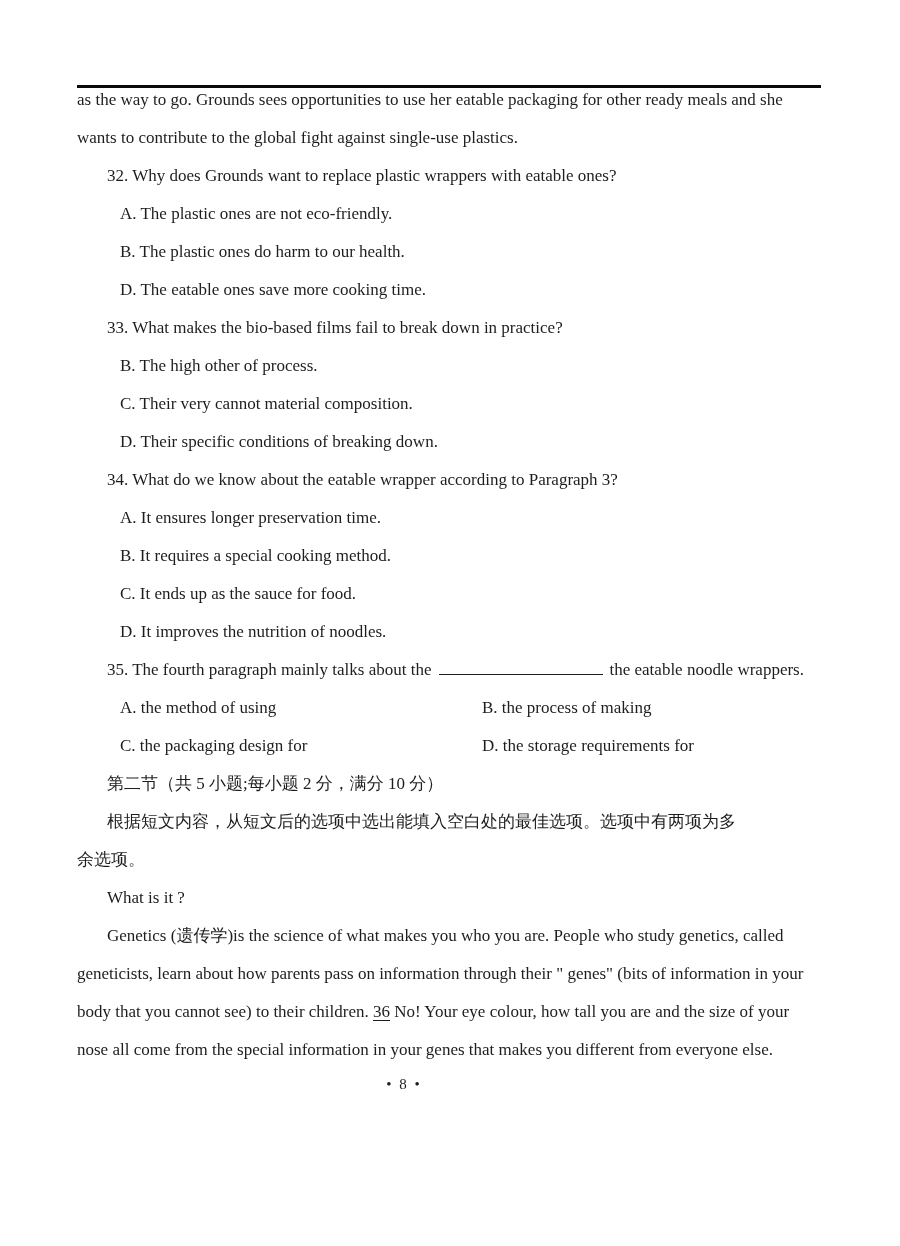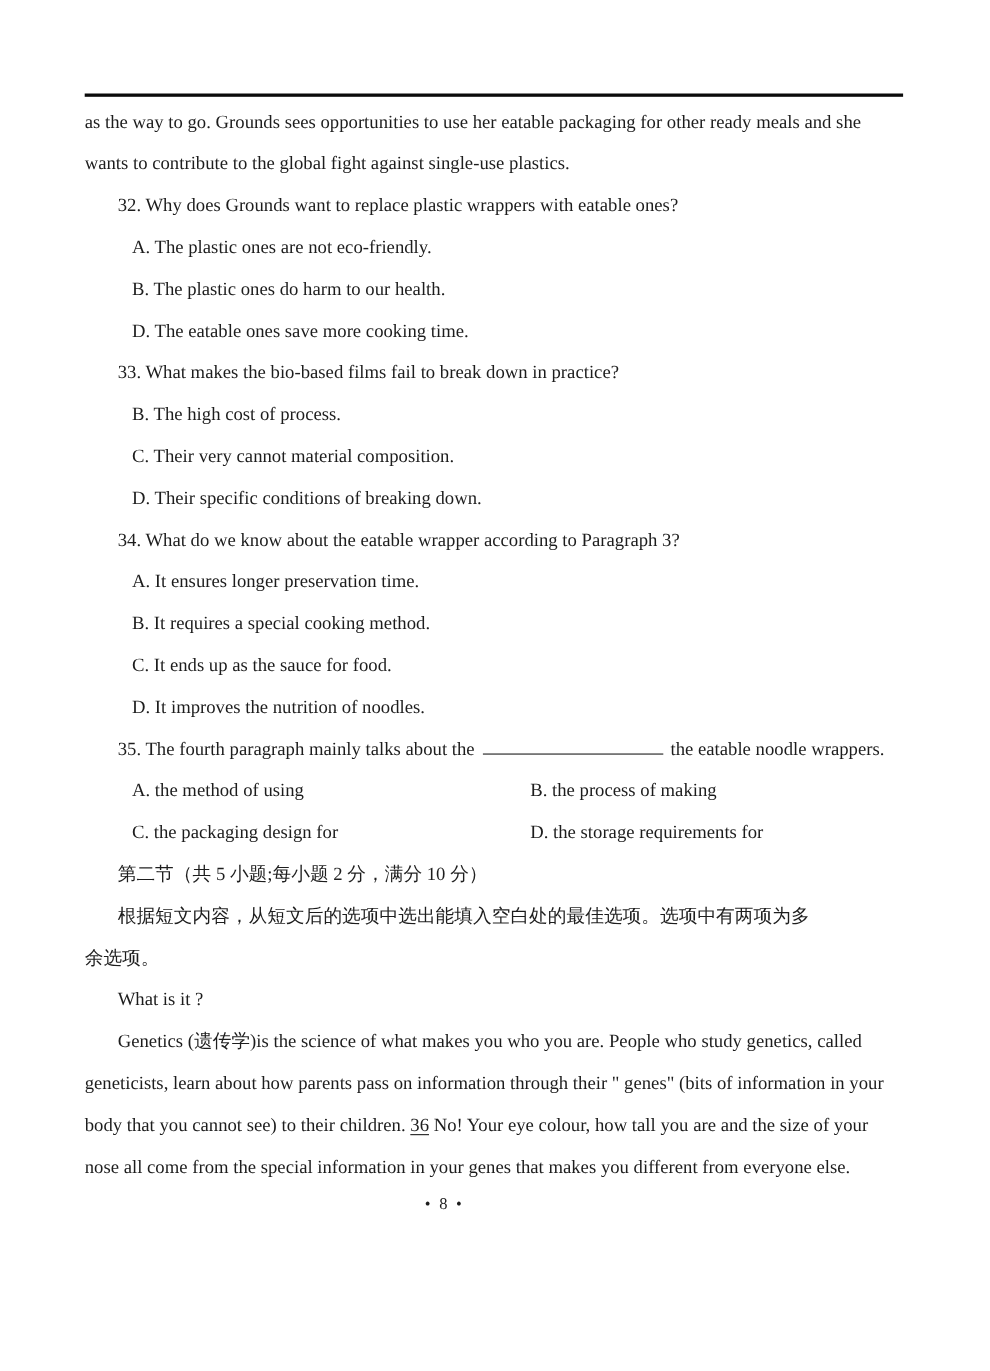--- a/index.html
+++ b/index.html
@@ -15,21 +15,21 @@
   .header-rule {
     position: absolute;
     left: 77px;
     top: 85px;
     width: 744px;
     height: 3px;
     background: #0a0a0a;
   }
   .content {
     position: absolute;
-    top: 92px;
+    top: 81px;
     left: 0;
     width: 808px;
   }
   .line {
     height: 38px;
     line-height: 38px;
     margin: 0;
     font-size: 17px;
     white-space: nowrap;
   }
@@ -67,21 +67,21 @@
 
     <p class="line ind-0">as the way to go. Grounds sees opportunities to use her eatable packaging for other ready meals and she</p>
     <p class="line ind-0">wants to contribute to the global fight against single-use plastics.</p>
 
     <p class="line ind-q">32. Why does Grounds want to replace plastic wrappers with eatable ones?</p>
     <p class="line ind-o">A. The plastic ones are not eco-friendly.</p>
     <p class="line ind-o">B. The plastic ones do harm to our health.</p>
     <p class="line ind-o">D. The eatable ones save more cooking time.</p>
 
     <p class="line ind-q">33. What makes the bio-based films fail to break down in practice?</p>
-    <p class="line ind-o">B. The high cost of process.</p>
+    <p class="line ind-o">B. The high other of process.</p>
     <p class="line ind-o">C. Their very cannot material composition.</p>
     <p class="line ind-o">D. Their specific conditions of breaking down.</p>
 
     <p class="line ind-q">34. What do we know about the eatable wrapper according to Paragraph 3?</p>
     <p class="line ind-o">A. It ensures longer preservation time.</p>
     <p class="line ind-o">B. It requires a special cooking method.</p>
     <p class="line ind-o">C. It ends up as the sauce for food.</p>
     <p class="line ind-o">D. It improves the nutrition of noodles.</p>
 
     <p class="line ind-q"><span>35. The fourth paragraph mainly talks about the</span><span class="blank"></span><span>the eatable noodle wrappers.</span></p>

